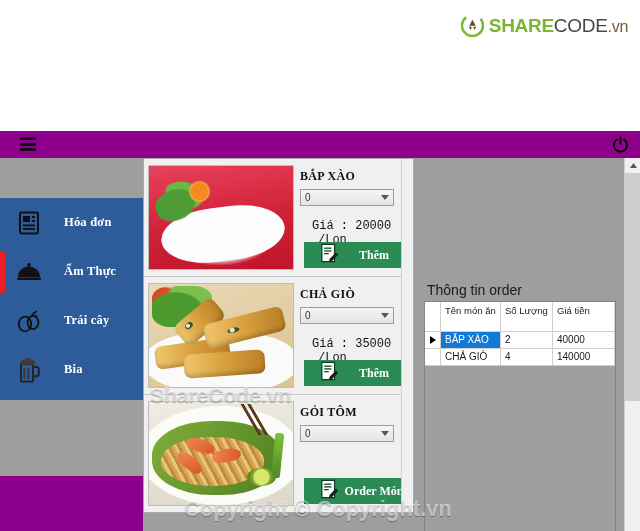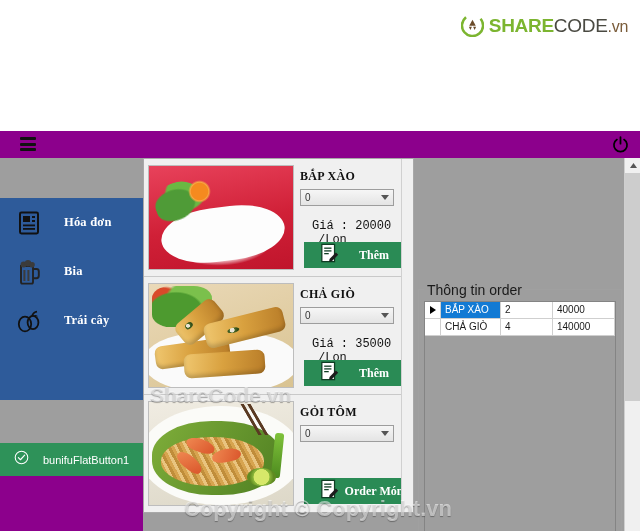--- a/index.html
+++ b/index.html
@@ -303,59 +303,60 @@
           <rect x="5" y="5" width="7" height="6" fill="#111"></rect>
           <rect x="14" y="5" width="3" height="2" fill="#111"></rect>
           <rect x="14" y="9" width="3" height="2" fill="#111"></rect>
           <rect x="5" y="13.5" width="12" height="1.8" fill="#111"></rect>
           <rect x="5" y="17" width="12" height="1.8" fill="#111"></rect>
         </svg>
       </span>
       <span class="lbl">Hóa đơn</span>
     </div>
 
+    <div class="nav-item active">
+      <span class="ico">
+        <svg width="26" height="20" viewBox="0 0 26 20">
+          <rect x="1" y="15.5" width="24" height="2.6" rx="1.3" fill="#111"></rect>
+          <path d="M2 15 A11 10.5 0 0 1 24 15 Z" fill="#111"></path>
+          <circle cx="13" cy="3" r="1.9" fill="#111"></circle>
+        </svg>
+      </span>
+      <span class="lbl">Ẩm Thực</span>
+    </div>
+
+    <div class="nav-item">
+      <span class="ico">
+        <svg width="26" height="24" viewBox="0 0 26 24">
+          <ellipse cx="9" cy="15" rx="6.2" ry="7.4" fill="none" stroke="#111" stroke-width="1.8"></ellipse>
+          <ellipse cx="17" cy="13.5" rx="5.4" ry="6.6" fill="none" stroke="#111" stroke-width="1.8"></ellipse>
+          <path d="M16 7 q1.5 -4 5 -4.4" fill="none" stroke="#111" stroke-width="1.8"></path>
+          <path d="M17 6.6 q3.6 -1.4 5.2 1" fill="#111"></path>
+        </svg>
+      </span>
+      <span class="lbl">Trái cây</span>
+    </div>
 
     <div class="nav-item">
       <span class="ico">
         <svg width="24" height="26" viewBox="0 0 24 26">
           <path d="M4 7 h12 v16 a1.6 1.6 0 0 1 -1.6 1.6 h-8.8 A1.6 1.6 0 0 1 4 23 Z" fill="none" stroke="#222" stroke-width="1.9"></path>
           <path d="M16 10 h3.4 a2.4 2.4 0 0 1 2.4 2.4 v4.4 a2.4 2.4 0 0 1 -2.4 2.4 H16" fill="none" stroke="#222" stroke-width="1.9"></path>
           <circle cx="6.6" cy="5.6" r="3" fill="#3b3b3b"></circle>
           <circle cx="11" cy="4.2" r="3.2" fill="#3b3b3b"></circle>
           <circle cx="15" cy="5.8" r="2.8" fill="#3b3b3b"></circle>
           <rect x="6.4" y="11" width="2" height="11" fill="#3b3b3b"></rect>
           <rect x="10.4" y="11" width="2" height="11" fill="#3b3b3b"></rect>
         </svg>
       </span>
       <span class="lbl">Bia</span>
     </div>
 
-    <div class="nav-item">
-      <span class="ico">
-        <svg width="26" height="24" viewBox="0 0 26 24">
-          <ellipse cx="9" cy="15" rx="6.2" ry="7.4" fill="none" stroke="#111" stroke-width="1.8"></ellipse>
-          <ellipse cx="17" cy="13.5" rx="5.4" ry="6.6" fill="none" stroke="#111" stroke-width="1.8"></ellipse>
-          <path d="M16 7 q1.5 -4 5 -4.4" fill="none" stroke="#111" stroke-width="1.8"></path>
-          <path d="M17 6.6 q3.6 -1.4 5.2 1" fill="#111"></path>
-        </svg>
-      </span>
-      <span class="lbl">Trái cây</span>
-    </div>
-
   </nav>
 
-  <div class="flat-button">
-    <span class="ico">
-      <svg width="15" height="15" viewBox="0 0 20 20">
-        <circle cx="10" cy="10" r="8.4" fill="none" stroke="#fff" stroke-width="1.4"></circle>
-        <path d="M5.8 10.2 L8.6 13 L14.2 6.8" fill="none" stroke="#fff" stroke-width="1.5" stroke-linecap="round" stroke-linejoin="round"></path>
-      </svg>
-    </span>
-    <span class="lbl">bunifuFlatButton1</span>
-  </div>
   <div class="sidenav-tail"></div>
 
   <section class="menu-panel">
 
     <div class="menu-row">
       <div class="food-thumb">
         <div class="img-corn">
           <div class="corn-plate"></div>
           <div class="corn-herb"></div>
           <div class="corn-carrot"></div>
@@ -462,20 +463,26 @@
       </div>
     </div>
 
     <div class="panel-scroll"></div>
   </section>
 
   <div class="order-group"></div>
   <div class="order-group-label">Thông tin order</div>
 
   <div class="grid">
+    <div class="grid-head">
+      <div class="cell c-marker"></div>
+      <div class="cell c-name">Tên món ăn</div>
+      <div class="cell c-qty">Số Lượng</div>
+      <div class="cell c-price">Giá tiền</div>
+    </div>
 
     <div class="grid-row">
       <div class="cell c-marker">
         <span class="row-arrow"></span>
       </div>
       <div class="cell c-name selected">BẮP XÀO</div>
       <div class="cell c-qty">2</div>
       <div class="cell c-price">40000</div>
     </div>
 

